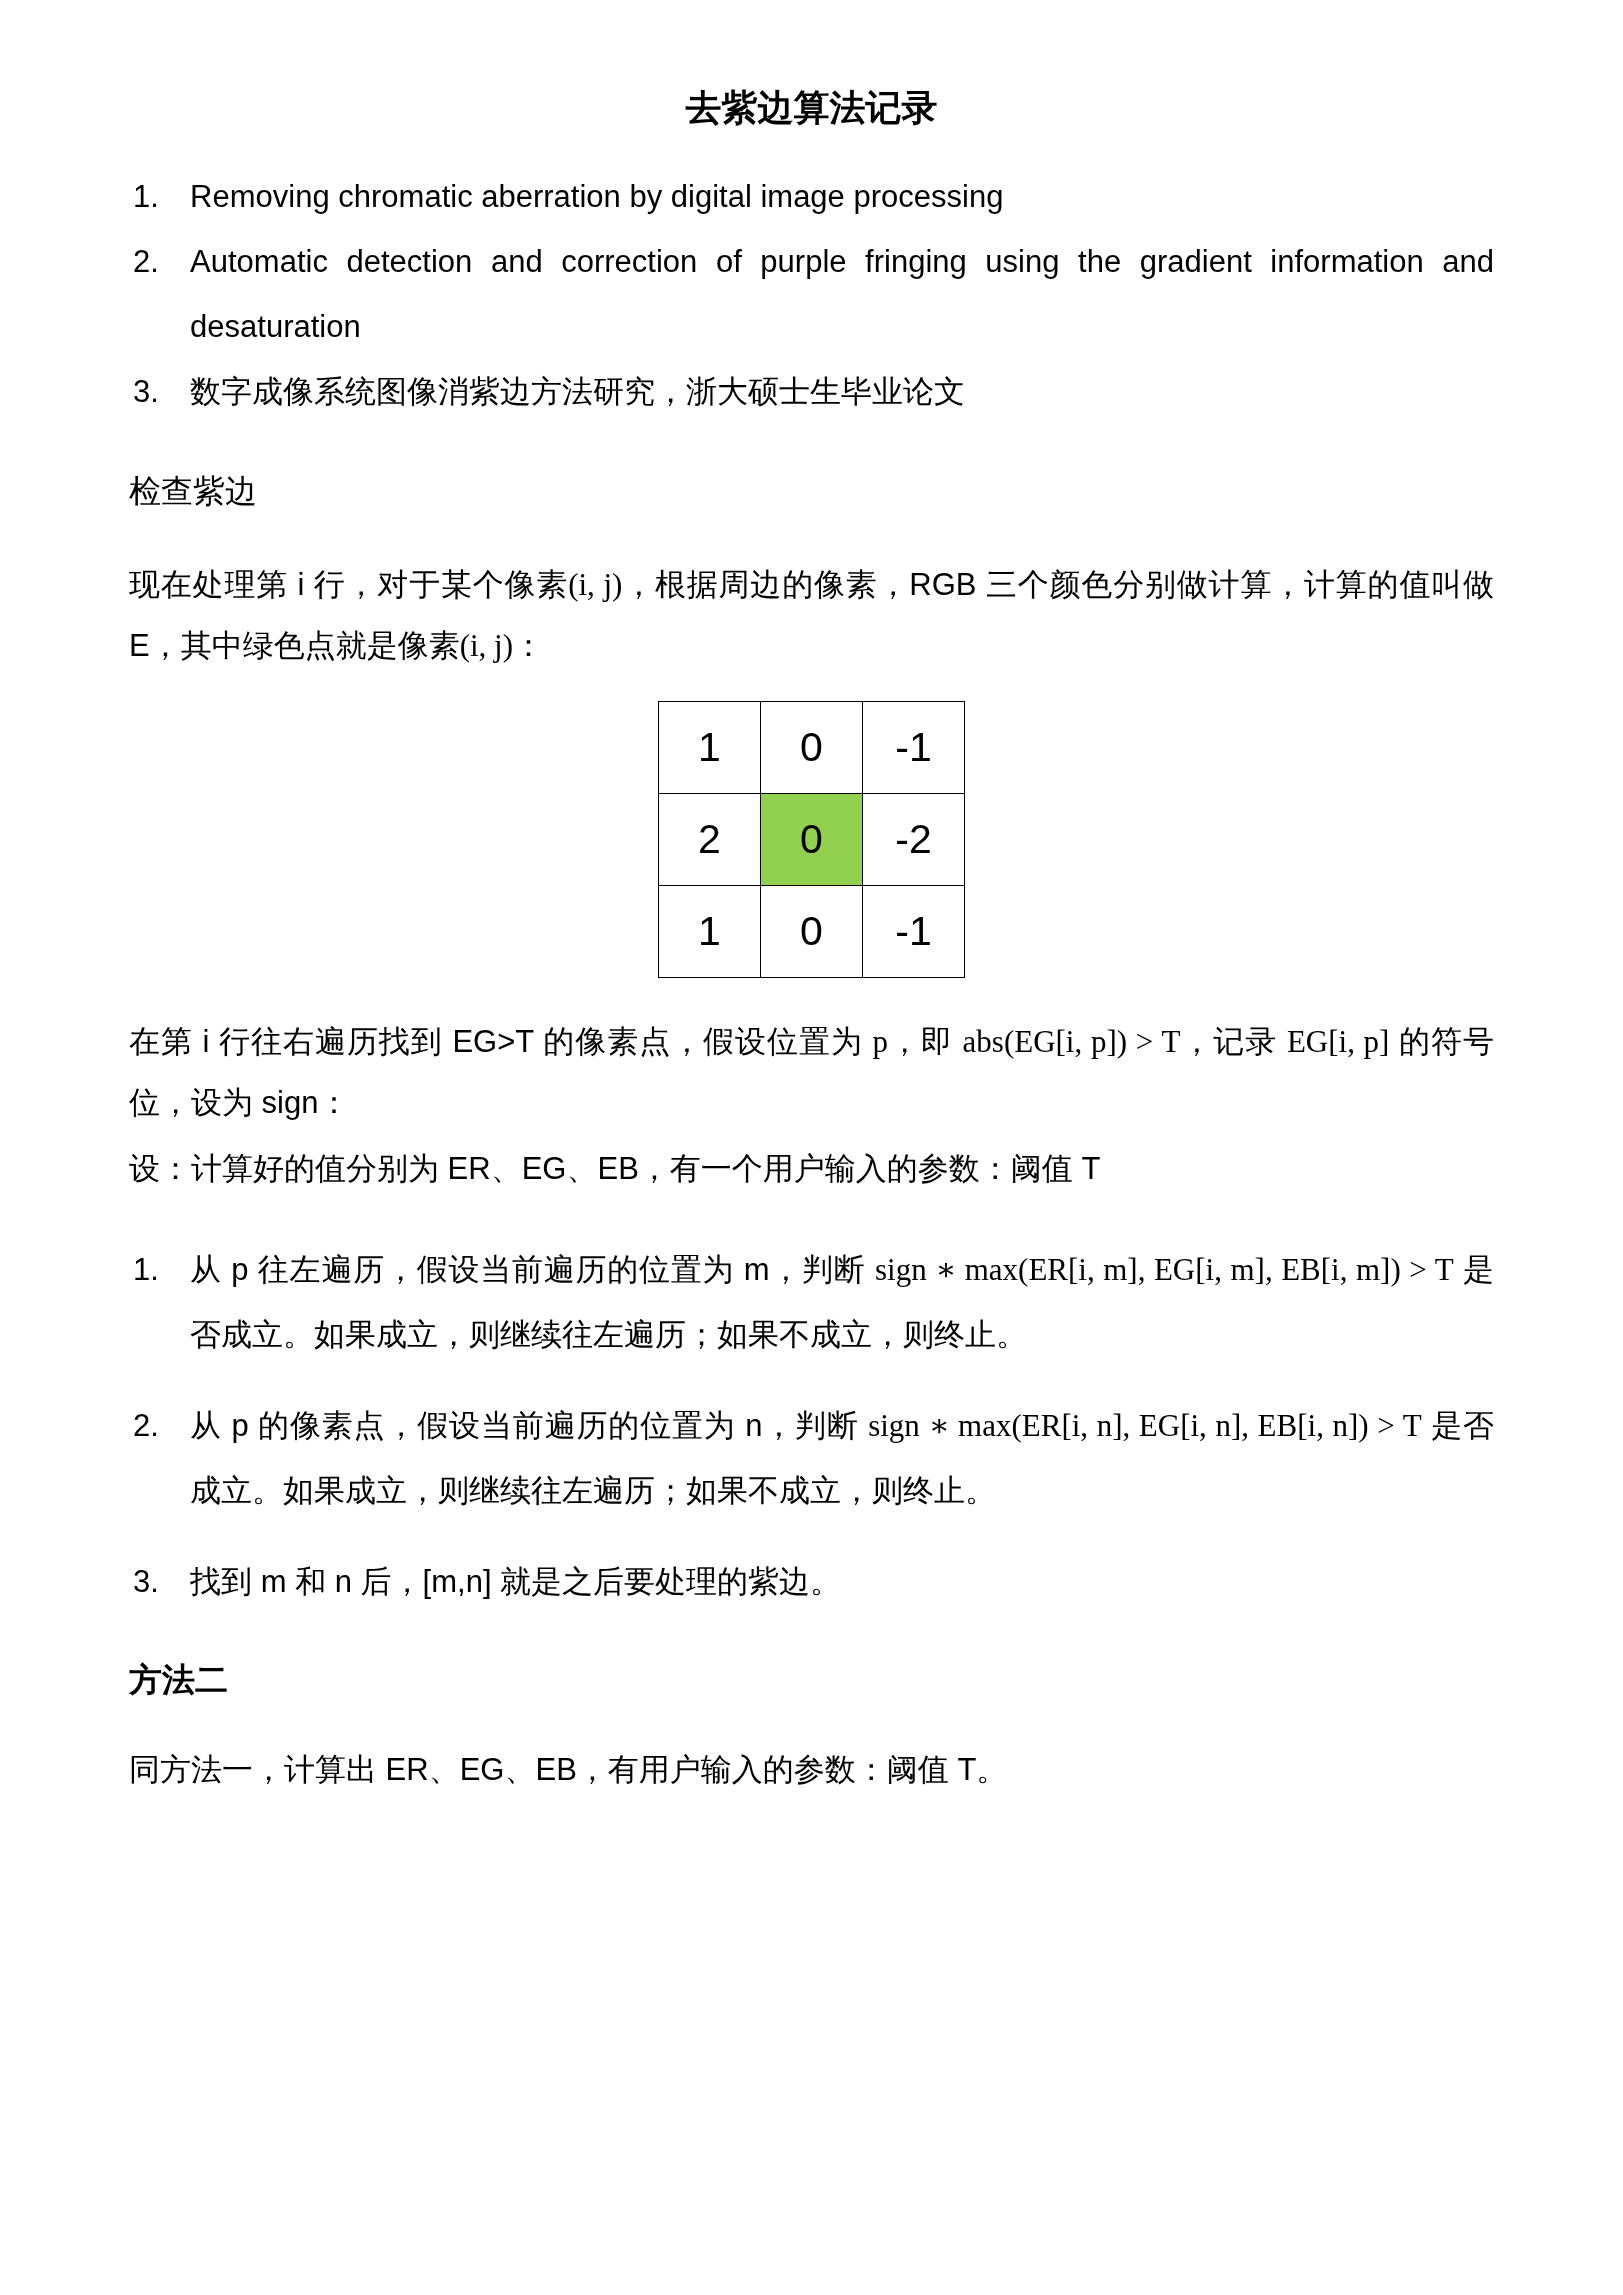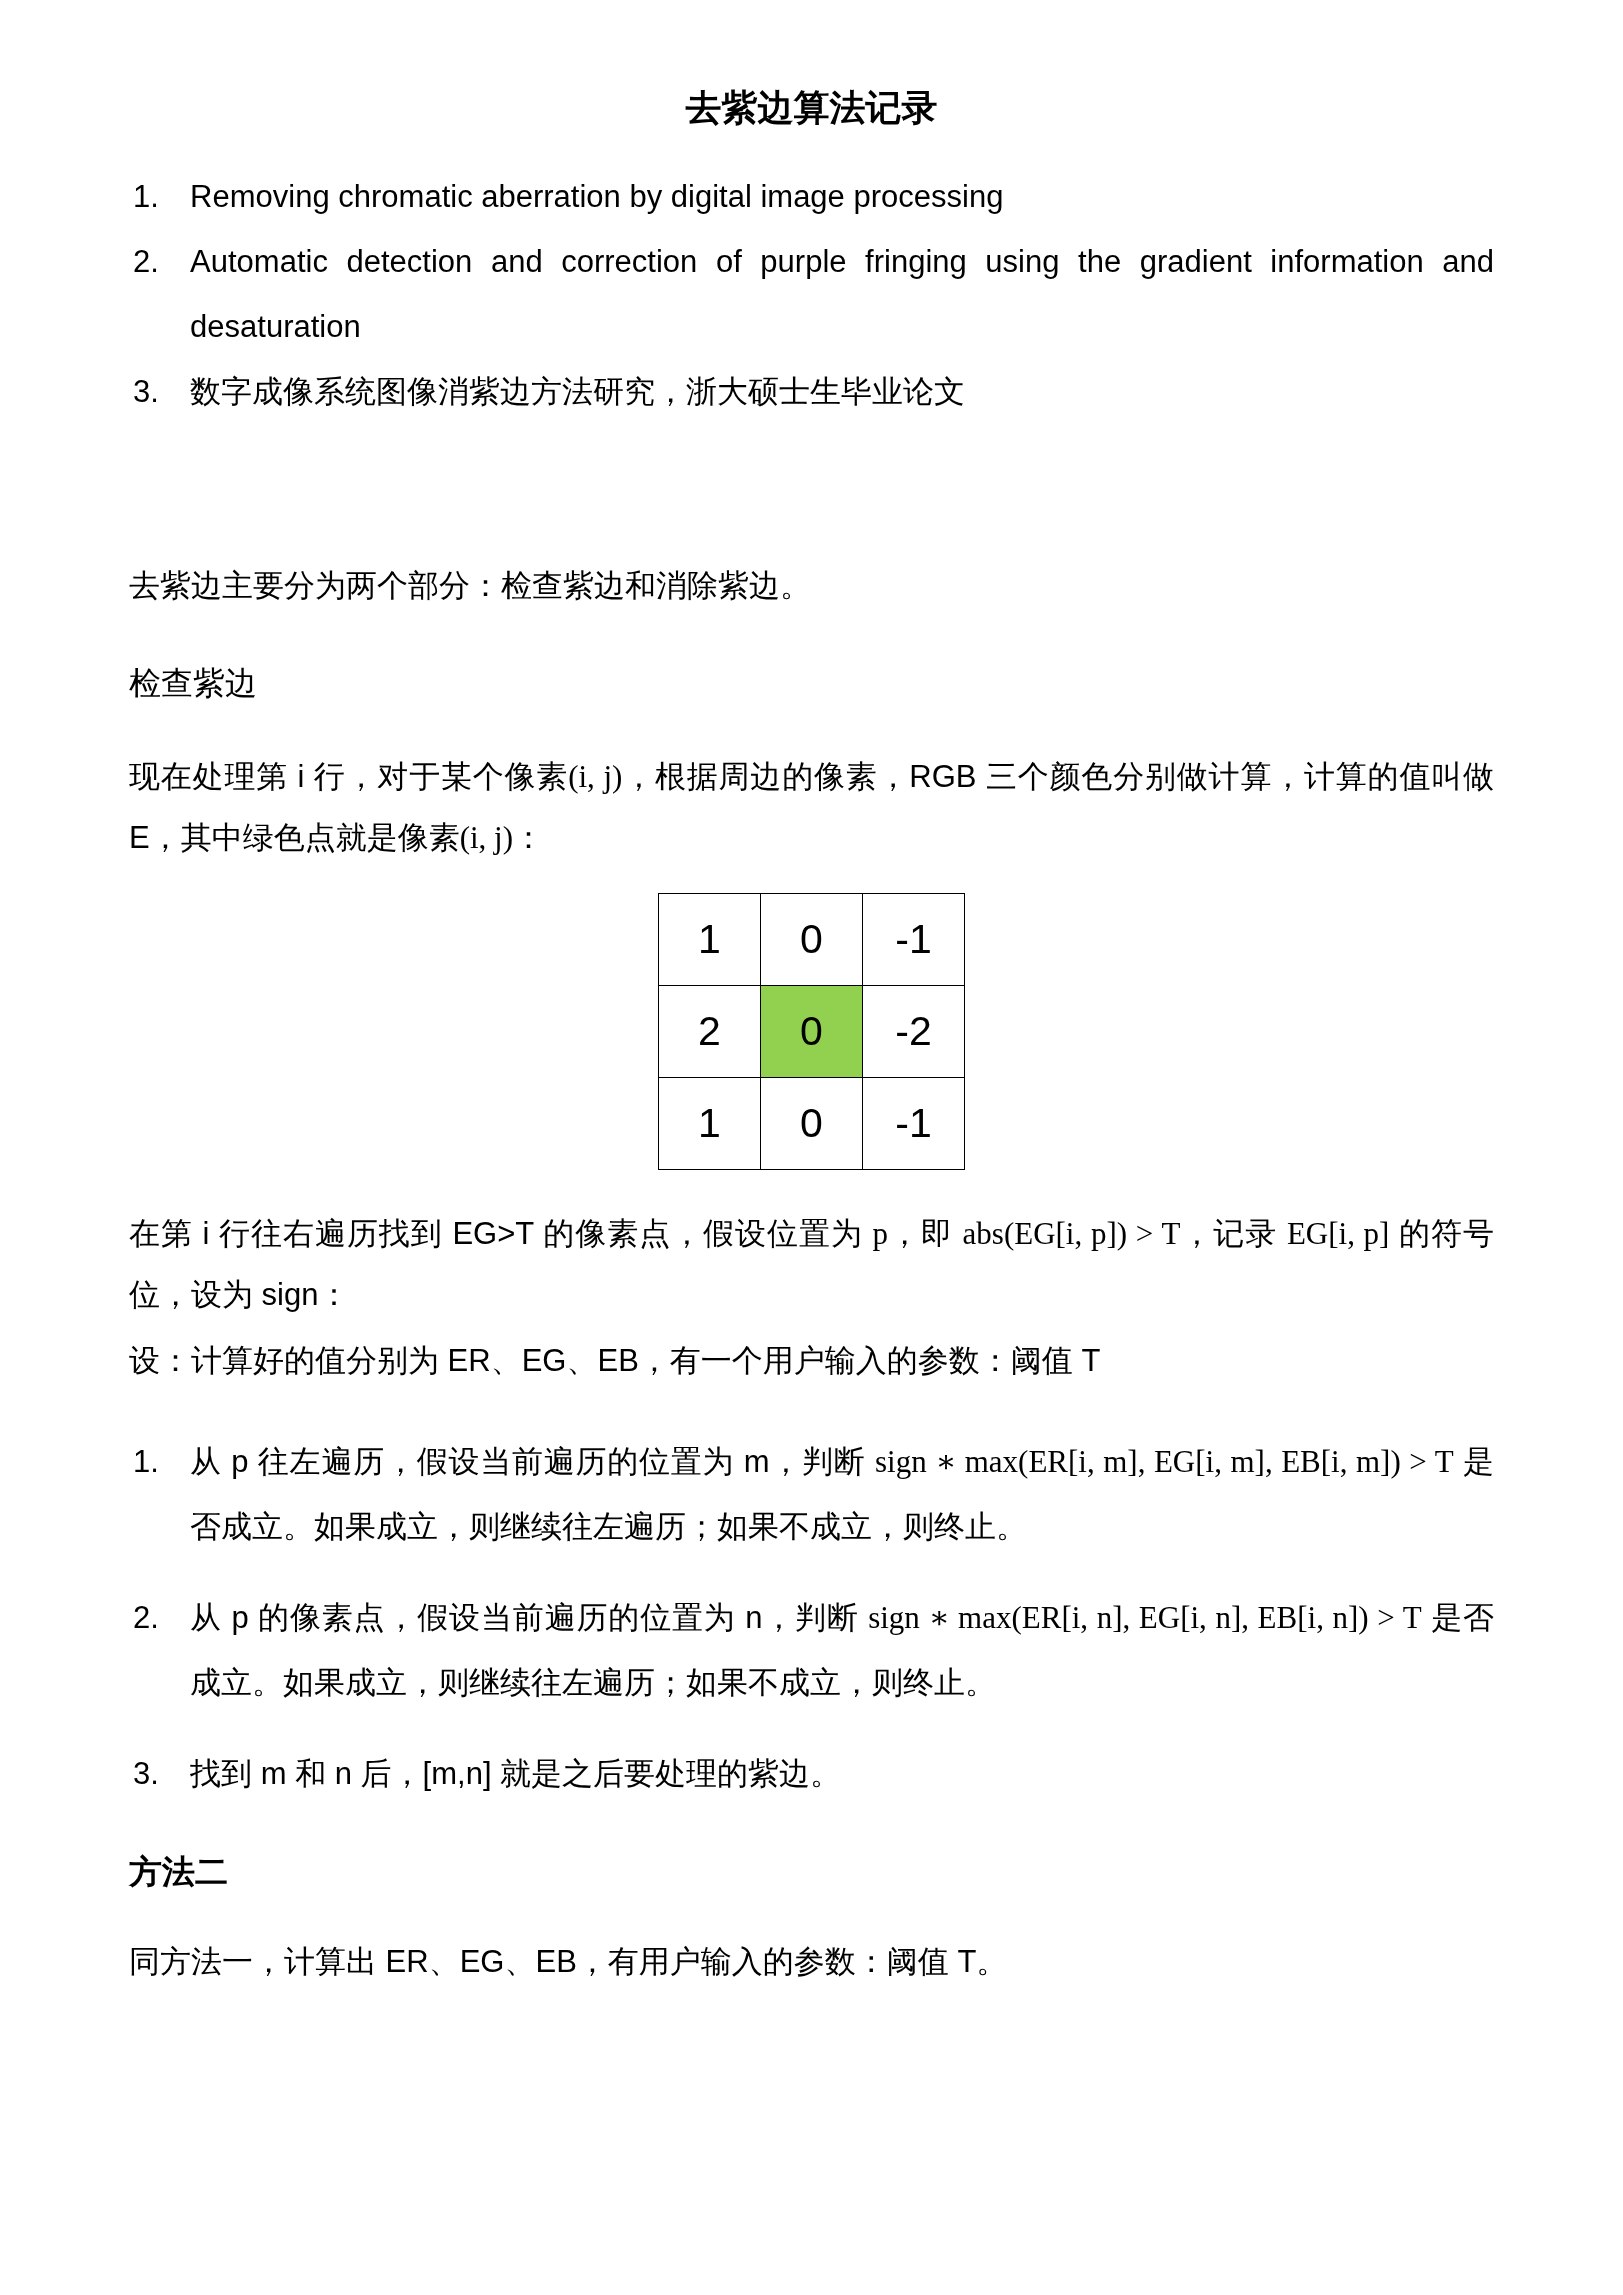--- a/index.html
+++ b/index.html
@@ -80,21 +80,20 @@
     <div class="olist-item">
       <span class="li-num">2.</span>
       <span class="li-content">Automatic detection and correction of purple fringing using the gradient information and desaturation</span>
     </div>
     <div class="olist-item">
       <span class="li-num">3.</span>
       <span class="li-content">数字成像系统图像消紫边方法研究，浙大硕士生毕业论文</span>
     </div>
   </div>
 
-  <p class="body-text p-overview">去紫边主要分为两个部分：检查紫边和消除紫边。</p>
 
   <h2 class="h-section">检查紫边</h2>
 
 
   <p class="body-text p-kernel"><span>现在处理第 i 行，对于某个像素</span><span class="math">(i, j)</span><span>，根据周边的像素，RGB 三个颜色分别做计算，计算的值叫做 E，其中绿色点就是像素</span><span class="math">(i, j)</span><span>：</span></p>
 
   <table class="kernel-table">
     <tbody>
       <tr>
         <td>1</td>

